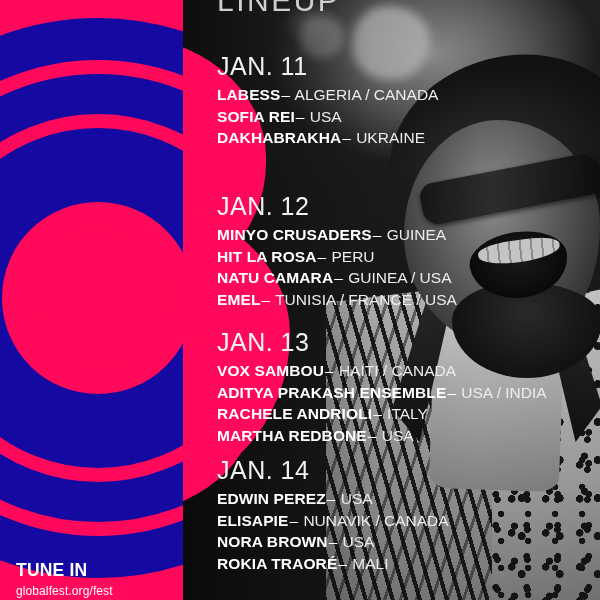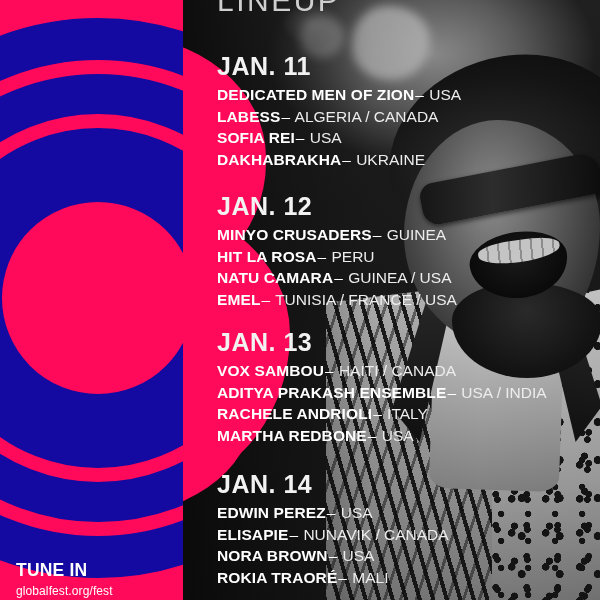--- a/index.html
+++ b/index.html
@@ -165,34 +165,34 @@
   .lineup {
     position:absolute; left:217px; top:0; width:383px; height:600px;
     color:#fff;
   }
   .lineup-title {
     font-size:30px; letter-spacing:2.5px; font-weight:400;
     color:#cfcfcf; position:absolute; left:0; top:-16px;
   }
   .day { position:absolute; left:0; width:383px; }
   .day-date {
-    font-size:25px; font-weight:700; letter-spacing:.5px;
+    font-size:25px; font-weight:400; letter-spacing:.5px;
     color:#f2f2f2; margin-bottom:3px;
   }
   .act {
     font-size:15.5px; line-height:21.5px; white-space:nowrap;
   }
   .act .name { font-weight:bold; letter-spacing:.1px; }
   .act .dash { font-weight:400; padding:0 1px; }
   .act .country { font-weight:400; color:#ededed; }
 
   .d1 { top:52px; }
   .d2 { top:192px; }
   .d3 { top:328px; }
-  .d4 { top:470px; }
+  .d4 { top:456px; }
 
   
   .tune {
     position:absolute; left:16px; bottom:0; width:165px; color:#fff;
   }
   .tune-label { font-size:17.5px; font-weight:bold; letter-spacing:.2px; }
   .tune-time { font-size:30px; font-weight:400; letter-spacing:0; margin-top:2px; line-height:34px; }
   .tune-time b { font-weight:bold; }
   .tune-url {
     font-size:12px; letter-spacing:.1px; line-height:18px;
@@ -235,23 +235,20 @@
     <div class="ring r3"></div>
     <div class="ring-core"></div>
   </div>
 
   <div class="lineup">
     <div class="lineup-title">LINEUP</div>
 
     <div class="day d1">
       <div class="day-date">JAN. 11</div>
       <div class="act">
-        <span class="name">DEDICATED MEN OF ZION</span><span class="dash">–</span> <span class="country">USA</span>
-      </div>
-      <div class="act">
         <span class="name">LABESS</span><span class="dash">–</span> <span class="country">ALGERIA / CANADA</span>
       </div>
       <div class="act">
         <span class="name">SOFIA REI</span><span class="dash">–</span> <span class="country">USA</span>
       </div>
       <div class="act">
         <span class="name">DAKHABRAKHA</span><span class="dash">–</span> <span class="country">UKRAINE</span>
       </div>
     </div>
 

